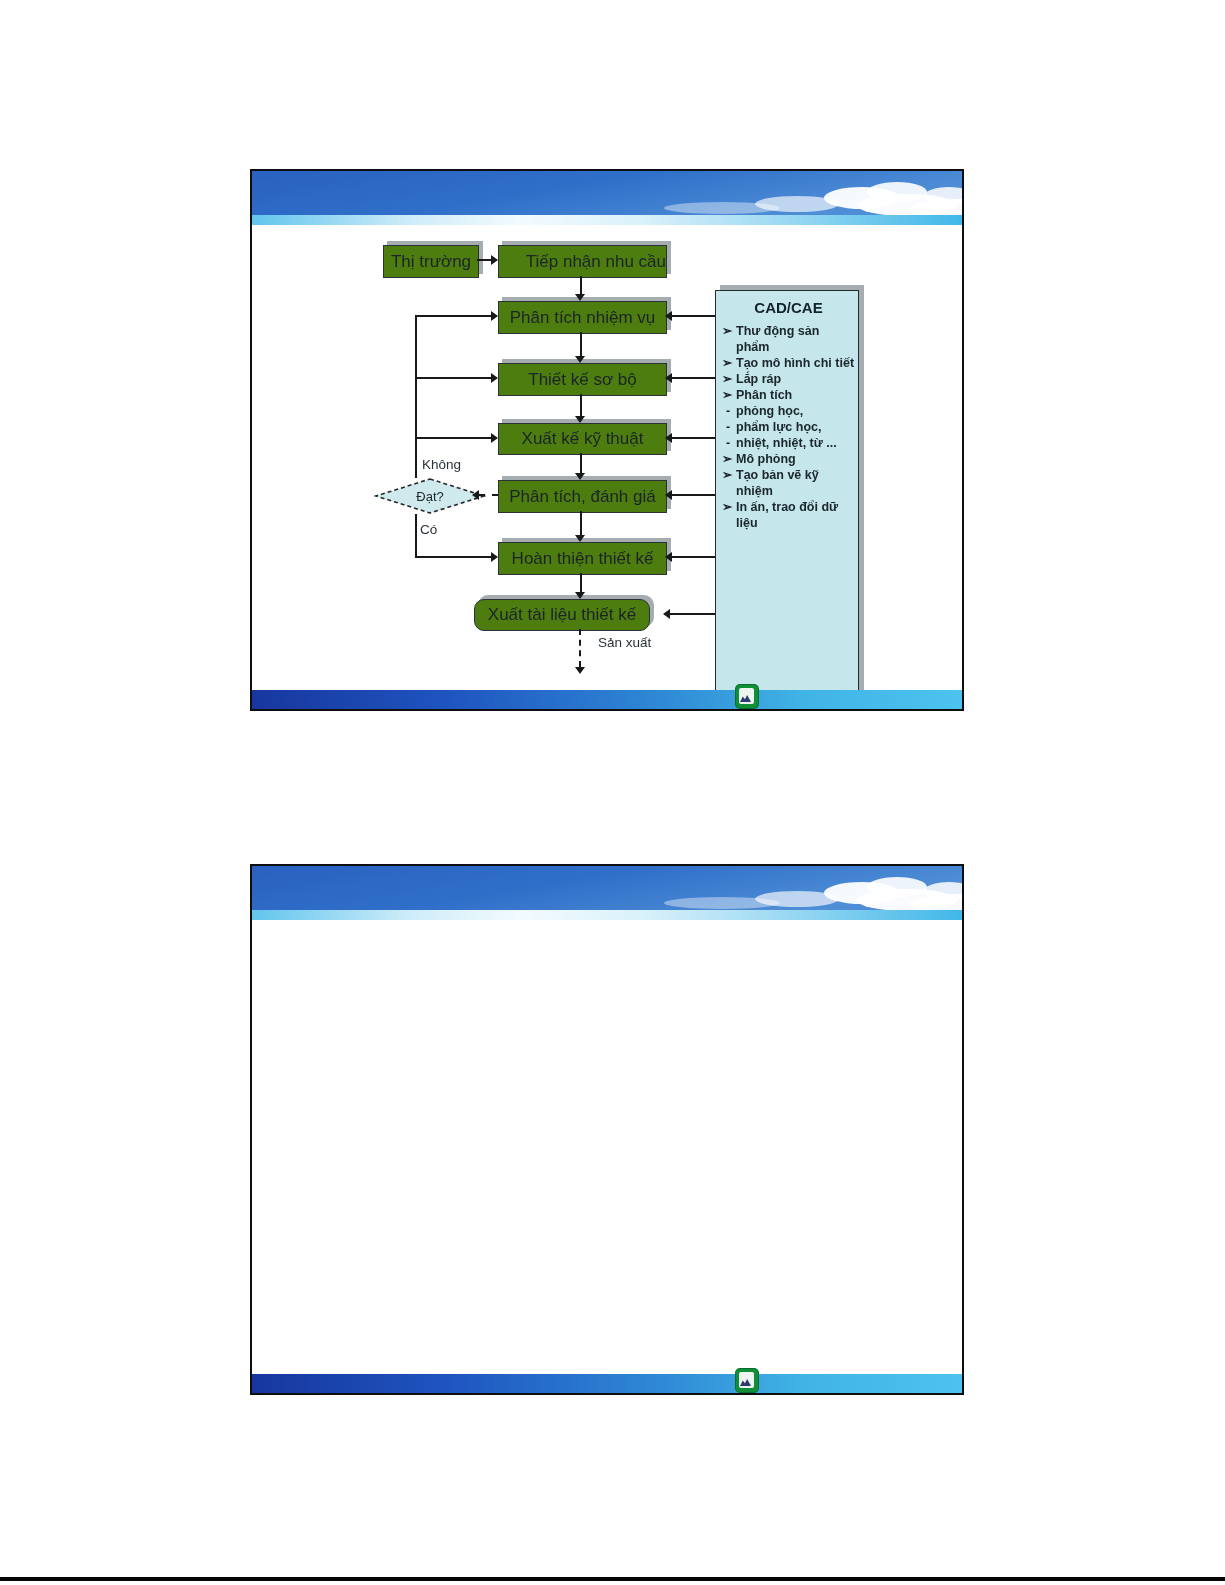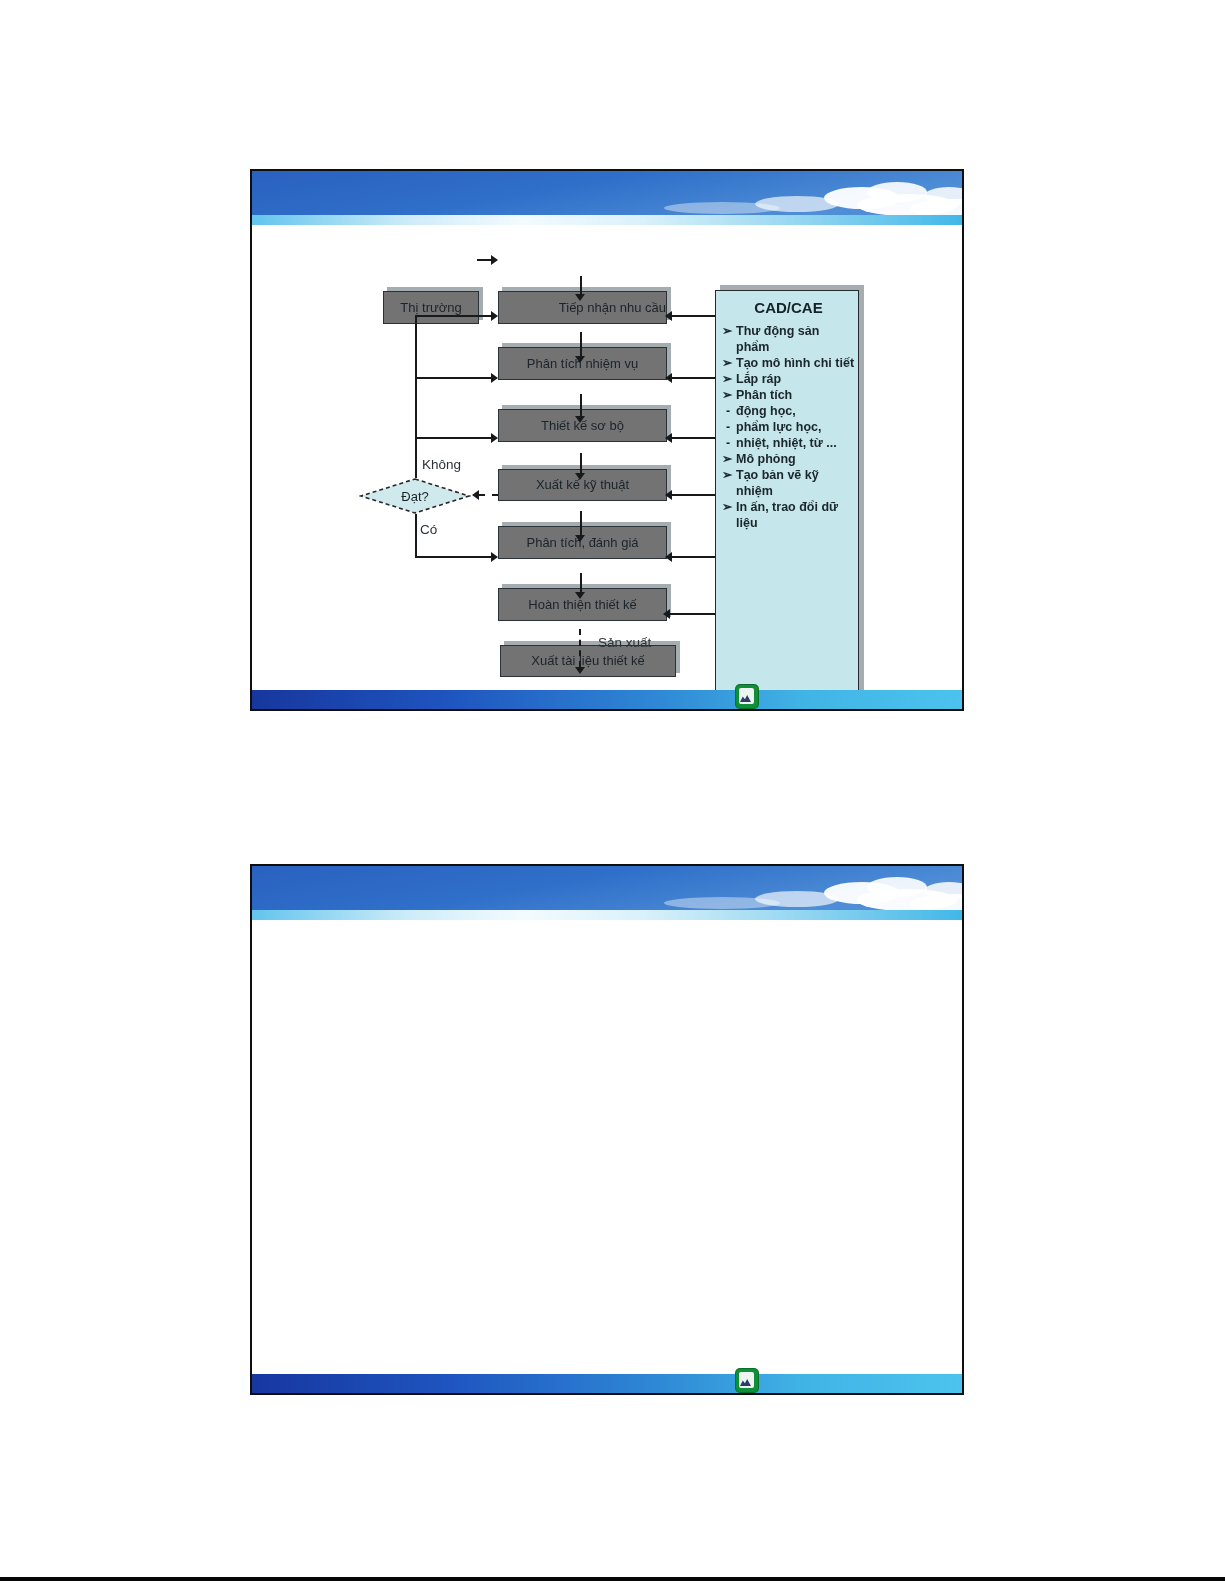--- a/index.html
+++ b/index.html
@@ -13,34 +13,34 @@
   .strip{position:absolute;left:0;top:44px;width:710px;height:10px;
          background:linear-gradient(90deg,#62c4ed 0%,#cdecf9 22%,#f3fbfe 38%,#d9f1fa 55%,#9cd9f2 75%,#41b7e8 100%);}
   .footer{position:absolute;left:0;bottom:0;width:710px;height:19px;
           background:linear-gradient(90deg,#17379e 0%,#1f55c0 28%,#2f8ad6 58%,#41b4e6 78%,#4cc3ee 100%);}
   .ficon{position:absolute;left:484px;top:514px;width:22px;height:23px;background:#0f9038;
          border-radius:4px;box-shadow:0 0 0 1px #0a6e2a;}
   .ficon .inner{position:absolute;left:3px;top:3px;width:15px;height:16px;background:#eef4ef;border-radius:2px;}
   .ficon .shape{position:absolute;left:4px;top:10px;width:11px;height:7px;background:#2e3a6e;
                 clip-path:polygon(0 100%,25% 20%,45% 60%,65% 0,100% 100%);}
   .flow{position:absolute;left:0;top:0;width:710px;height:523px;}
-  .fbox{position:absolute;background:#737373;border:1.5px solid #2b3237;
+  .fbox{position:absolute;background:#4d7c0f;border:1.5px solid #2b3237;
         box-shadow:4px -4px 0 0 #a6adb0;display:flex;align-items:center;justify-content:center;
-        font-size:13px;color:#1b2429;text-align:center;line-height:1.05;margin-top:46px;}
+        font-size:17px;color:#1b2429;text-align:center;line-height:1.05;}
   .hline{position:absolute;height:2px;background:#17191b;}
   .vline{position:absolute;width:2px;background:#17191b;}
   .dash-h{position:absolute;height:0;border-top:2px dashed #17191b;}
   .dash-v{position:absolute;width:0;border-left:2px dashed #17191b;}
   .arr-r{position:absolute;width:0;height:0;border-top:5px solid transparent;
          border-bottom:5px solid transparent;border-left:7px solid #17191b;}
   .arr-l{position:absolute;width:0;height:0;border-top:5px solid transparent;
          border-bottom:5px solid transparent;border-right:7px solid #17191b;}
   .arr-d{position:absolute;width:0;height:0;border-left:5px solid transparent;
          border-right:5px solid transparent;border-top:7px solid #17191b;}
-  .diamond{position:absolute;left:107px;top:307px;width:112px;height:36px;}
+  .diamond{position:absolute;left:122px;top:307px;width:112px;height:36px;}
   .diamond svg{position:absolute;left:0;top:0;}
   .diamond .dlabel{position:absolute;left:0;top:0;width:112px;height:36px;display:flex;
         align-items:center;justify-content:center;font-size:13px;color:#1b2429;}
   .lbl{position:absolute;font-size:13.5px;color:#2a3338;}
   .panel{position:absolute;left:463px;top:119px;width:144px;height:409px;background:#c5e6ea;
          border:1.5px solid #242a2e;box-shadow:5px -5px 0 0 #a6adb0;box-sizing:border-box;
          padding:8px 3px 4px 6px;}
   .ptitle{text-align:center;font-weight:bold;font-size:15px;color:#14222a;margin:0 0 7px 0;}
   .pitem{display:flex;font-size:12.5px;font-weight:bold;color:#1b262c;line-height:16px;}
   .pitem .marker{width:14px;flex:none;}
@@ -93,21 +93,21 @@
       </div>
       <div class="fbox" style="left:246px;top:252px;width:167px;height:30px;">
         <span>Xuất kế kỹ thuật</span>
       </div>
       <div class="fbox" style="left:246px;top:309px;width:167px;height:31px;">
         <span>Phân tích, đánh giá</span>
       </div>
       <div class="fbox" style="left:246px;top:371px;width:167px;height:31px;">
         <span>Hoàn thiện thiết kế</span>
       </div>
-      <div class="fbox" style="left:248px;top:428px;width:174px;height:30px;">
+      <div class="fbox" style="left:222px;top:428px;width:174px;height:30px;border-radius:10px;">
         <span>Xuất tài liệu thiết kế</span>
       </div>
 
       <div class="diamond">
         <svg width="112" height="36" viewBox="0 0 112 36">
           <polygon points="56,1 110,18 56,35 2,18" fill="#cfe9ec" stroke="#23282c" stroke-width="1.6" stroke-dasharray="4 3"></polygon>
         </svg>
         <span class="dlabel">Đạt?</span>
       </div>
 
@@ -161,21 +161,21 @@
         <div class="pitem">
           <span class="marker">➢</span>
           <span>Lắp ráp</span>
         </div>
         <div class="pitem">
           <span class="marker">➢</span>
           <span>Phân tích</span>
         </div>
         <div class="pitem sub">
           <span class="marker">-</span>
-          <span>động học,</span>
+          <span>phỏng học,</span>
         </div>
         <div class="pitem sub">
           <span class="marker">-</span>
           <span>phẩm lực học,</span>
         </div>
         <div class="pitem sub">
           <span class="marker">-</span>
           <span>nhiệt, nhiệt, từ ...</span>
         </div>
         <div class="pitem">

